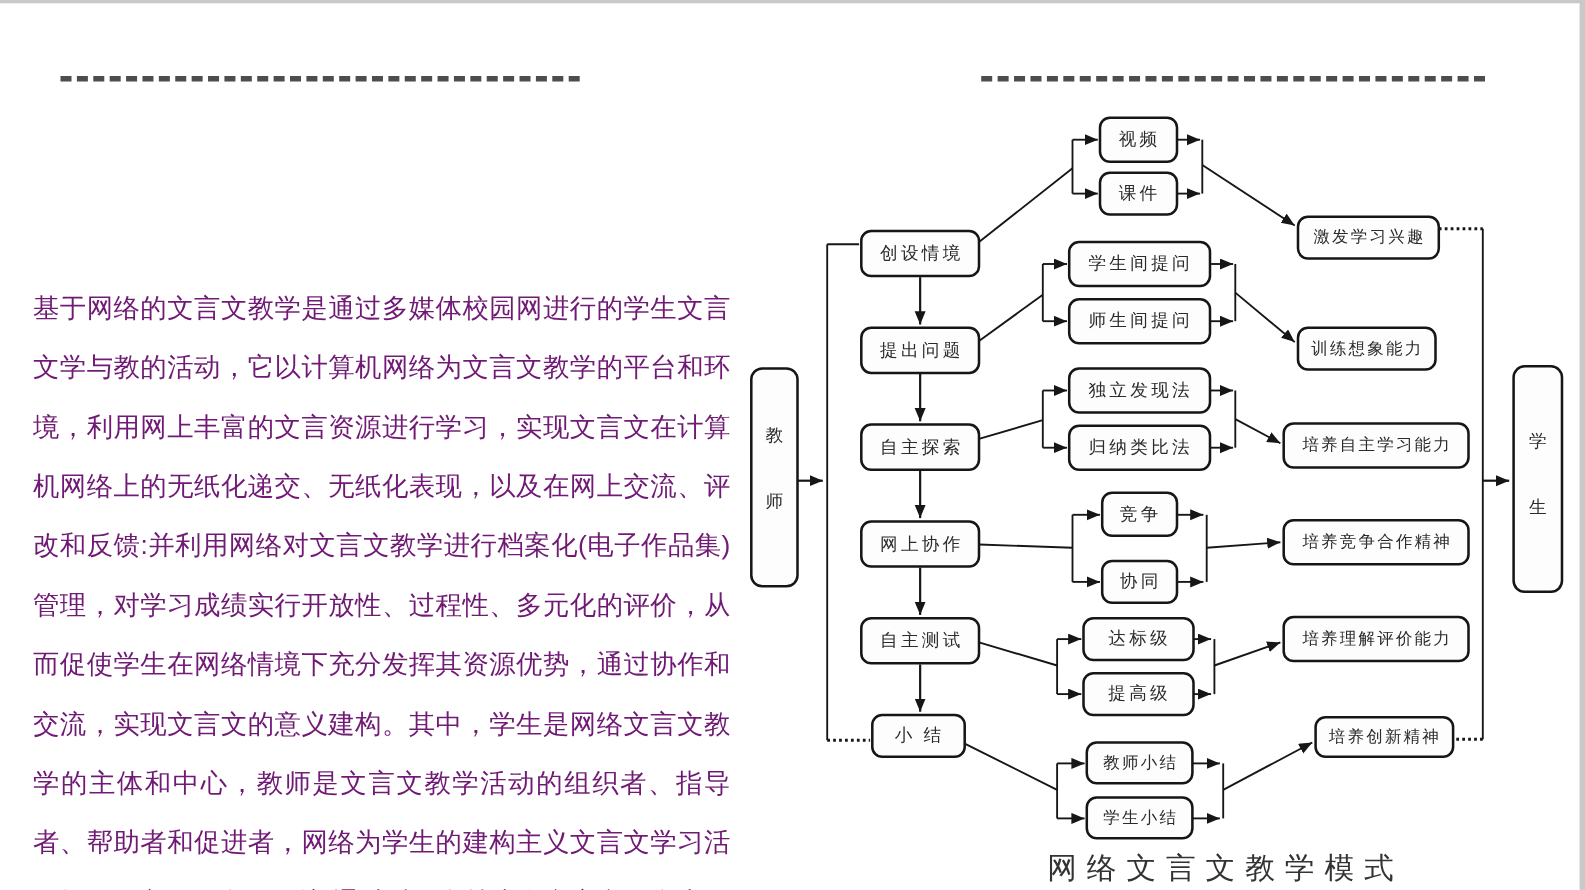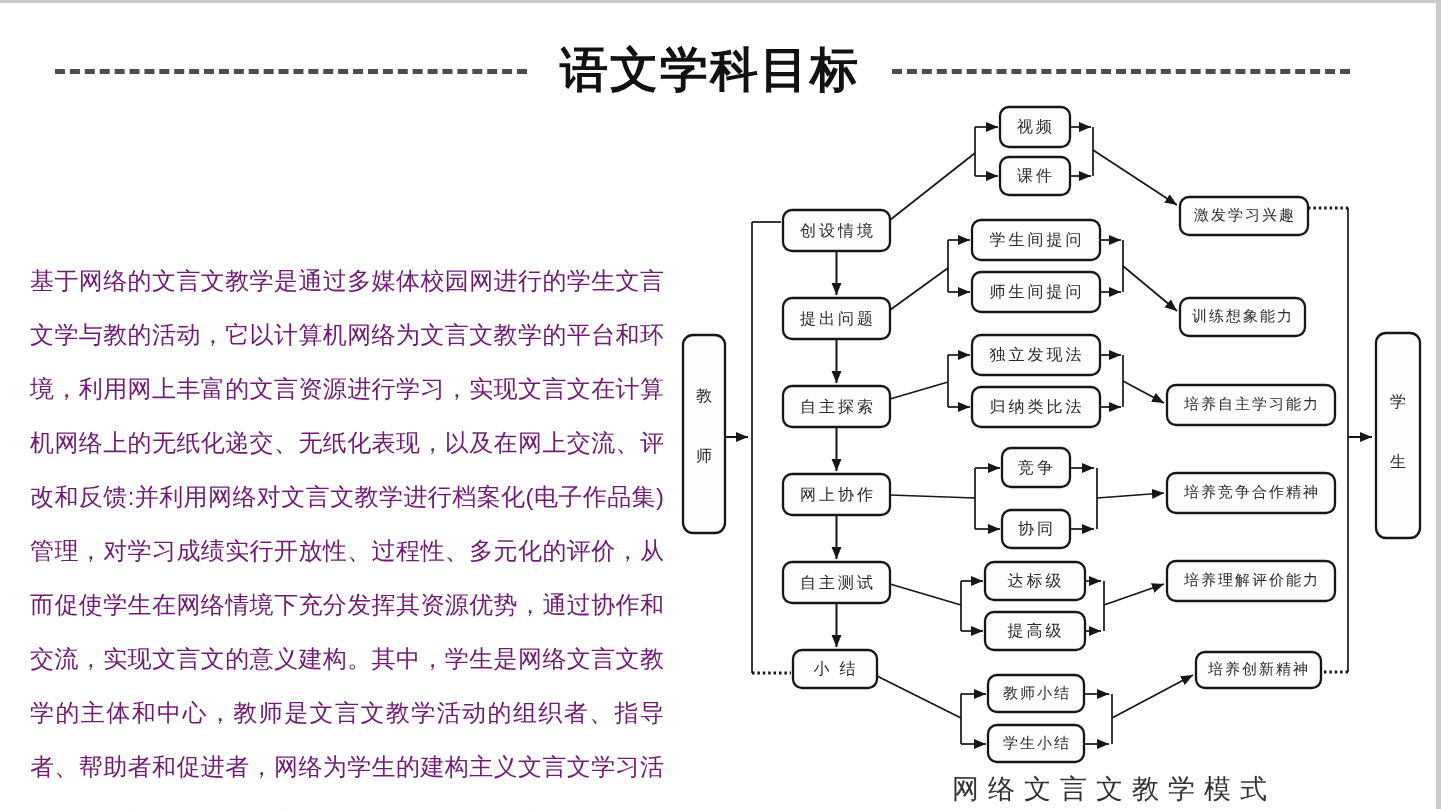--- a/index.html
+++ b/index.html
@@ -40,21 +40,20 @@
 </style>
 </head>
 <body>
 
 <div id="slide">
   <div class="edge-top"></div>
   <div class="edge-right"></div>
 
   <div class="dash dash-left"></div>
   <div class="dash dash-right"></div>
-  <div class="slide-title">语文学科目标</div>
 
 
   <div class="body-text">基于网络的文言文教学是通过多媒体校园网进行的学生文言文学与教的活动，它以计算机网络为文言文教学的平台和环境，利用网上丰富的文言资源进行学习，实现文言文在计算机网络上的无纸化递交、无纸化表现，以及在网上交流、评改和反馈:并利用网络对文言文教学进行档案化(电子作品集)管理，对学习成绩实行开放性、过程性、多元化的评价，从而促使学生在网络情境下充分发挥其资源优势，通过协作和交流，实现文言文的意义建构。其中，学生是网络文言文教学的主体和中心，教师是文言文教学活动的组织者、指导者、帮助者和促进者，网络为学生的建构主义文言文学习活动提供了良好的学习环境.通过对信息技术在文言文教学中的优势分析，建构了如图的网络文言文教学模式。</div>
 
   <svg width="1441" height="809" viewBox="0 0 1441 809" style="position:absolute;left:0;top:0;">
     <defs>
       <marker id="arr" markerUnits="userSpaceOnUse" markerWidth="14" markerHeight="12" refX="12" refY="5" orient="auto">
         <path d="M0,0 L12,5 L0,10 Z" fill="#161616"></path>
       </marker>
     </defs>

